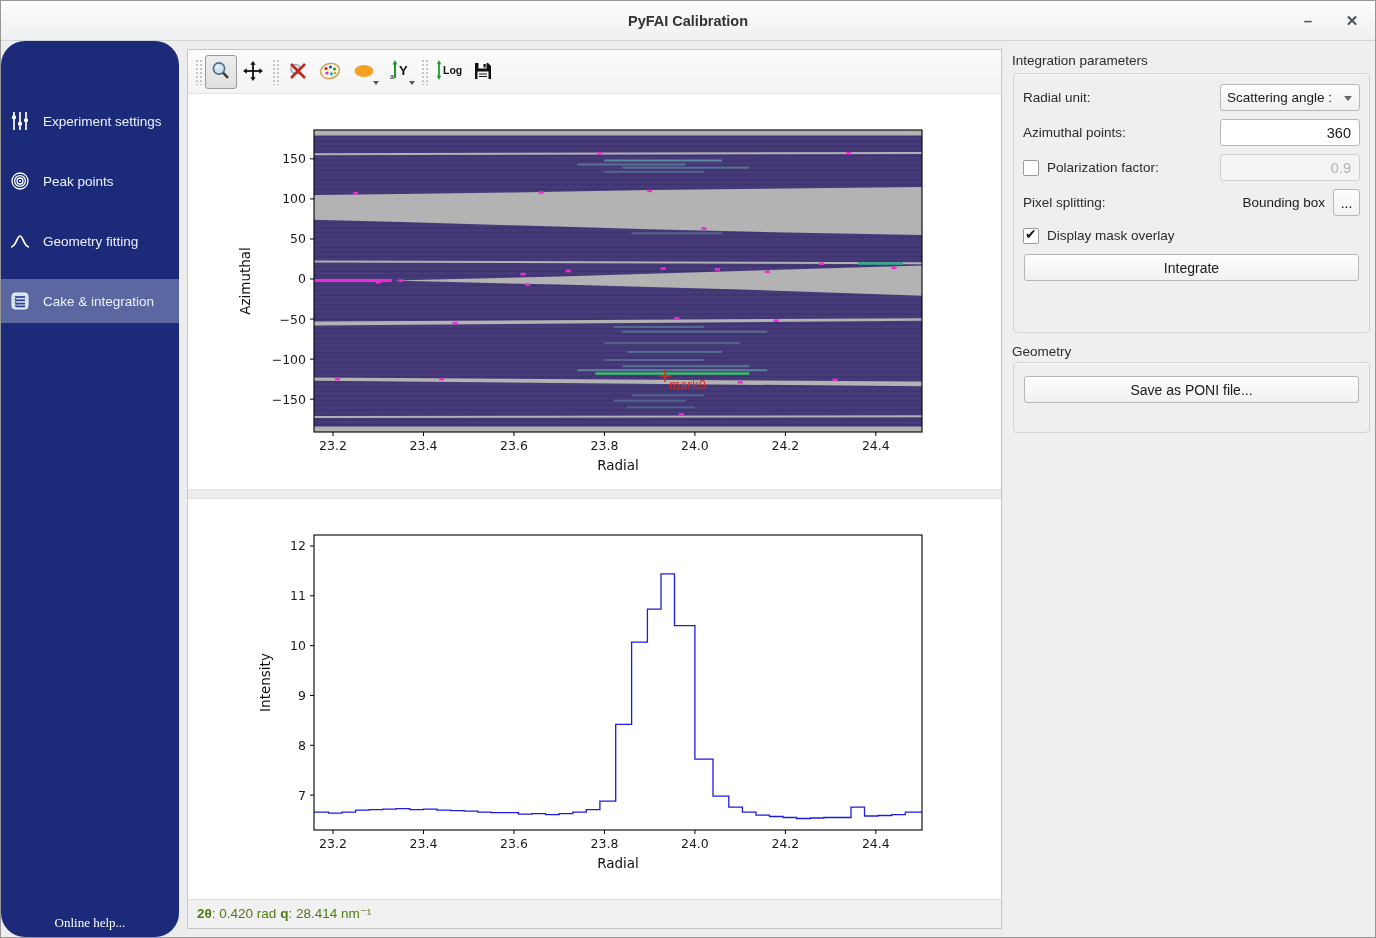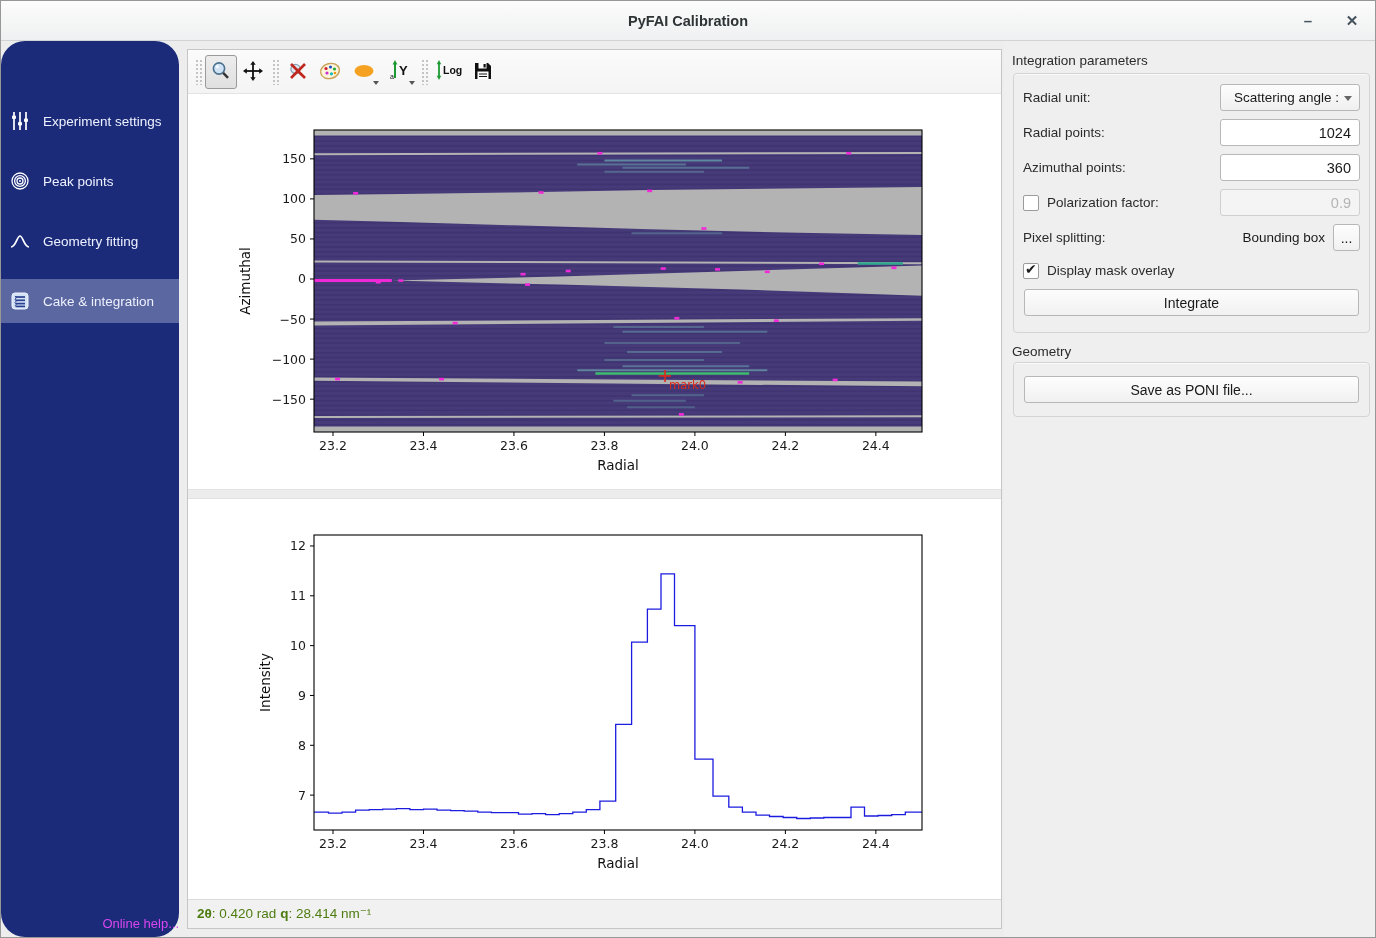--- a/index.html
+++ b/index.html
@@ -14,22 +14,22 @@
   .win-controls { position:absolute; right:10px; top:0; height:40px; display:flex; align-items:center; gap:18px; }
   .win-btn { width:26px; height:26px; border:none; background:transparent; color:#44535c;
     font-size:15px; font-weight:bold; cursor:default; line-height:26px; text-align:center; }
 
   
   .sidebar { position:absolute; left:0; top:40px; width:178px; bottom:0; background:#1b2b7a; padding-top:58px;border-radius:24px; }
   .nav-item { height:44px; margin-bottom:16px; display:flex; align-items:center; gap:13px;
     padding-left:9px; color:#eef1ff; font-size:13.5px; }
   .nav-item.selected { background:#5a67a0; }
   .nav-item svg { flex:0 0 auto; }
-  .sidebar-footer { position:absolute; bottom:6px; left:0; right:0; text-align:right;
-    color:#d946ef; font-size:13px; }
+  .sidebar-footer { position:absolute; bottom:6px; left:0; right:0; text-align:center;
+    color:#ffffff; font-size:13px;font-family:Liberation Serif, serif; }
 
   
   .main-panel { position:absolute; left:186px; top:48px; width:815px; height:880px;
     background:#ffffff; border:1px solid #c6c6c6; }
   .toolbar { position:absolute; left:0; top:0; right:0; height:44px;
     background:linear-gradient(#fbfbfb,#f4f4f4); border-bottom:1px solid #e3e3e3;
     display:flex; align-items:center; padding-left:4px; }
   .grip { width:7px; height:26px; margin:0 3px;
     background-image:radial-gradient(#c4c4c4 1px, transparent 1.2px);
     background-size:4px 4px; }
@@ -56,21 +56,21 @@
     box-shadow:inset 0 1px 0 #fafafa; }
   .row { display:flex; align-items:center; height:35px; padding:0 9px; }
   .lbl { font-size:13.5px; color:#2b2b2b; }
   .spacer { flex:1; }
   .field { width:140px; height:27px; border:1px solid #b7b7b7; border-radius:3px; background:#fff;
     font-size:14.5px; color:#1a1a1a; text-align:right; padding:0 8px; font-family:"Liberation Sans",sans-serif; }
   .field.disabled { background:#f4f4f4; color:#b4b4b4; border-color:#cfcfcf; }
   .combo { width:140px; height:27px; border:1px solid #b7b7b7; border-radius:3px;
     background:linear-gradient(#fdfdfd,#f0f0f1); display:flex; align-items:center; padding:0 6px;
     font-size:13.5px; color:#1a1a1a; position:relative; }
-  .combo .combo-text { overflow:hidden; white-space:nowrap; width:112px;text-align:right; }
+  .combo .combo-text { overflow:hidden; white-space:nowrap; width:112px; }
   .combo .arrow { position:absolute; right:7px; top:11px; width:0; height:0;
     border-left:4px solid transparent; border-right:4px solid transparent; border-top:5px solid #666; }
   .checkbox { width:16px; height:16px; border:1px solid #9b9b9b; border-radius:2px; background:#fff;
     margin-right:8px; position:relative; flex:0 0 auto; }
   .checkbox.checked::after { content:"✔"; position:absolute; left:1px; top:-3px; font-size:14px; color:#1a1a1a; }
   .btn { height:27px; border:1px solid #b7b7b7; border-radius:3px;
     background:linear-gradient(#fdfdfd,#f1f1f2); font-size:14px; color:#1a1a1a; cursor:default;
     font-family:"Liberation Sans",sans-serif; }
   .btn.small { width:27px; margin-left:8px; }
   .btn.full { width:335px; margin:0 auto; display:block; }
@@ -413,25 +413,20 @@
     <div class="group" style="top:32px; height:260px; padding-top:6px;">
       <div class="row">
         <span class="lbl">Radial unit:</span>
         <span class="spacer"></span>
         <div class="combo">
           <span class="combo-text">Scattering angle :</span>
           <span class="arrow"></span>
         </div>
       </div>
       <div class="row">
-        <span class="lbl">Radial points:</span>
-        <span class="spacer"></span>
-        <input class="field" value="1024" style="">
-      </div>
-      <div class="row">
         <span class="lbl">Azimuthal points:</span>
         <span class="spacer"></span>
         <input class="field" value="360" style="">
       </div>
       <div class="row">
         <span class="checkbox"></span>
         <span class="lbl">Polarization factor:</span>
         <span class="spacer"></span>
         <input class="field disabled" value="0.9" style="">
       </div>
@@ -444,18 +439,18 @@
       <div class="row" style="height:31px;text-align:right;">
         <span class="checkbox checked"><span></span></span>
         <span class="lbl">Display mask overlay</span>
       </div>
       <div class="row" style="height:33px;align-items:center;">
         <button class="btn full">Integrate</button>
       </div>
     </div>
 
     <div class="section-title" style="top:303px;">Geometry</div>
-    <div class="group" style="top:321px; height:55px; padding-top:13px;">
+    <div class="group" style="top:321px; height:71px; padding-top:13px;">
       <button class="btn full">Save as PONI file...</button>
     </div>
   </div>
 
 </div>
 
 </body></html>

